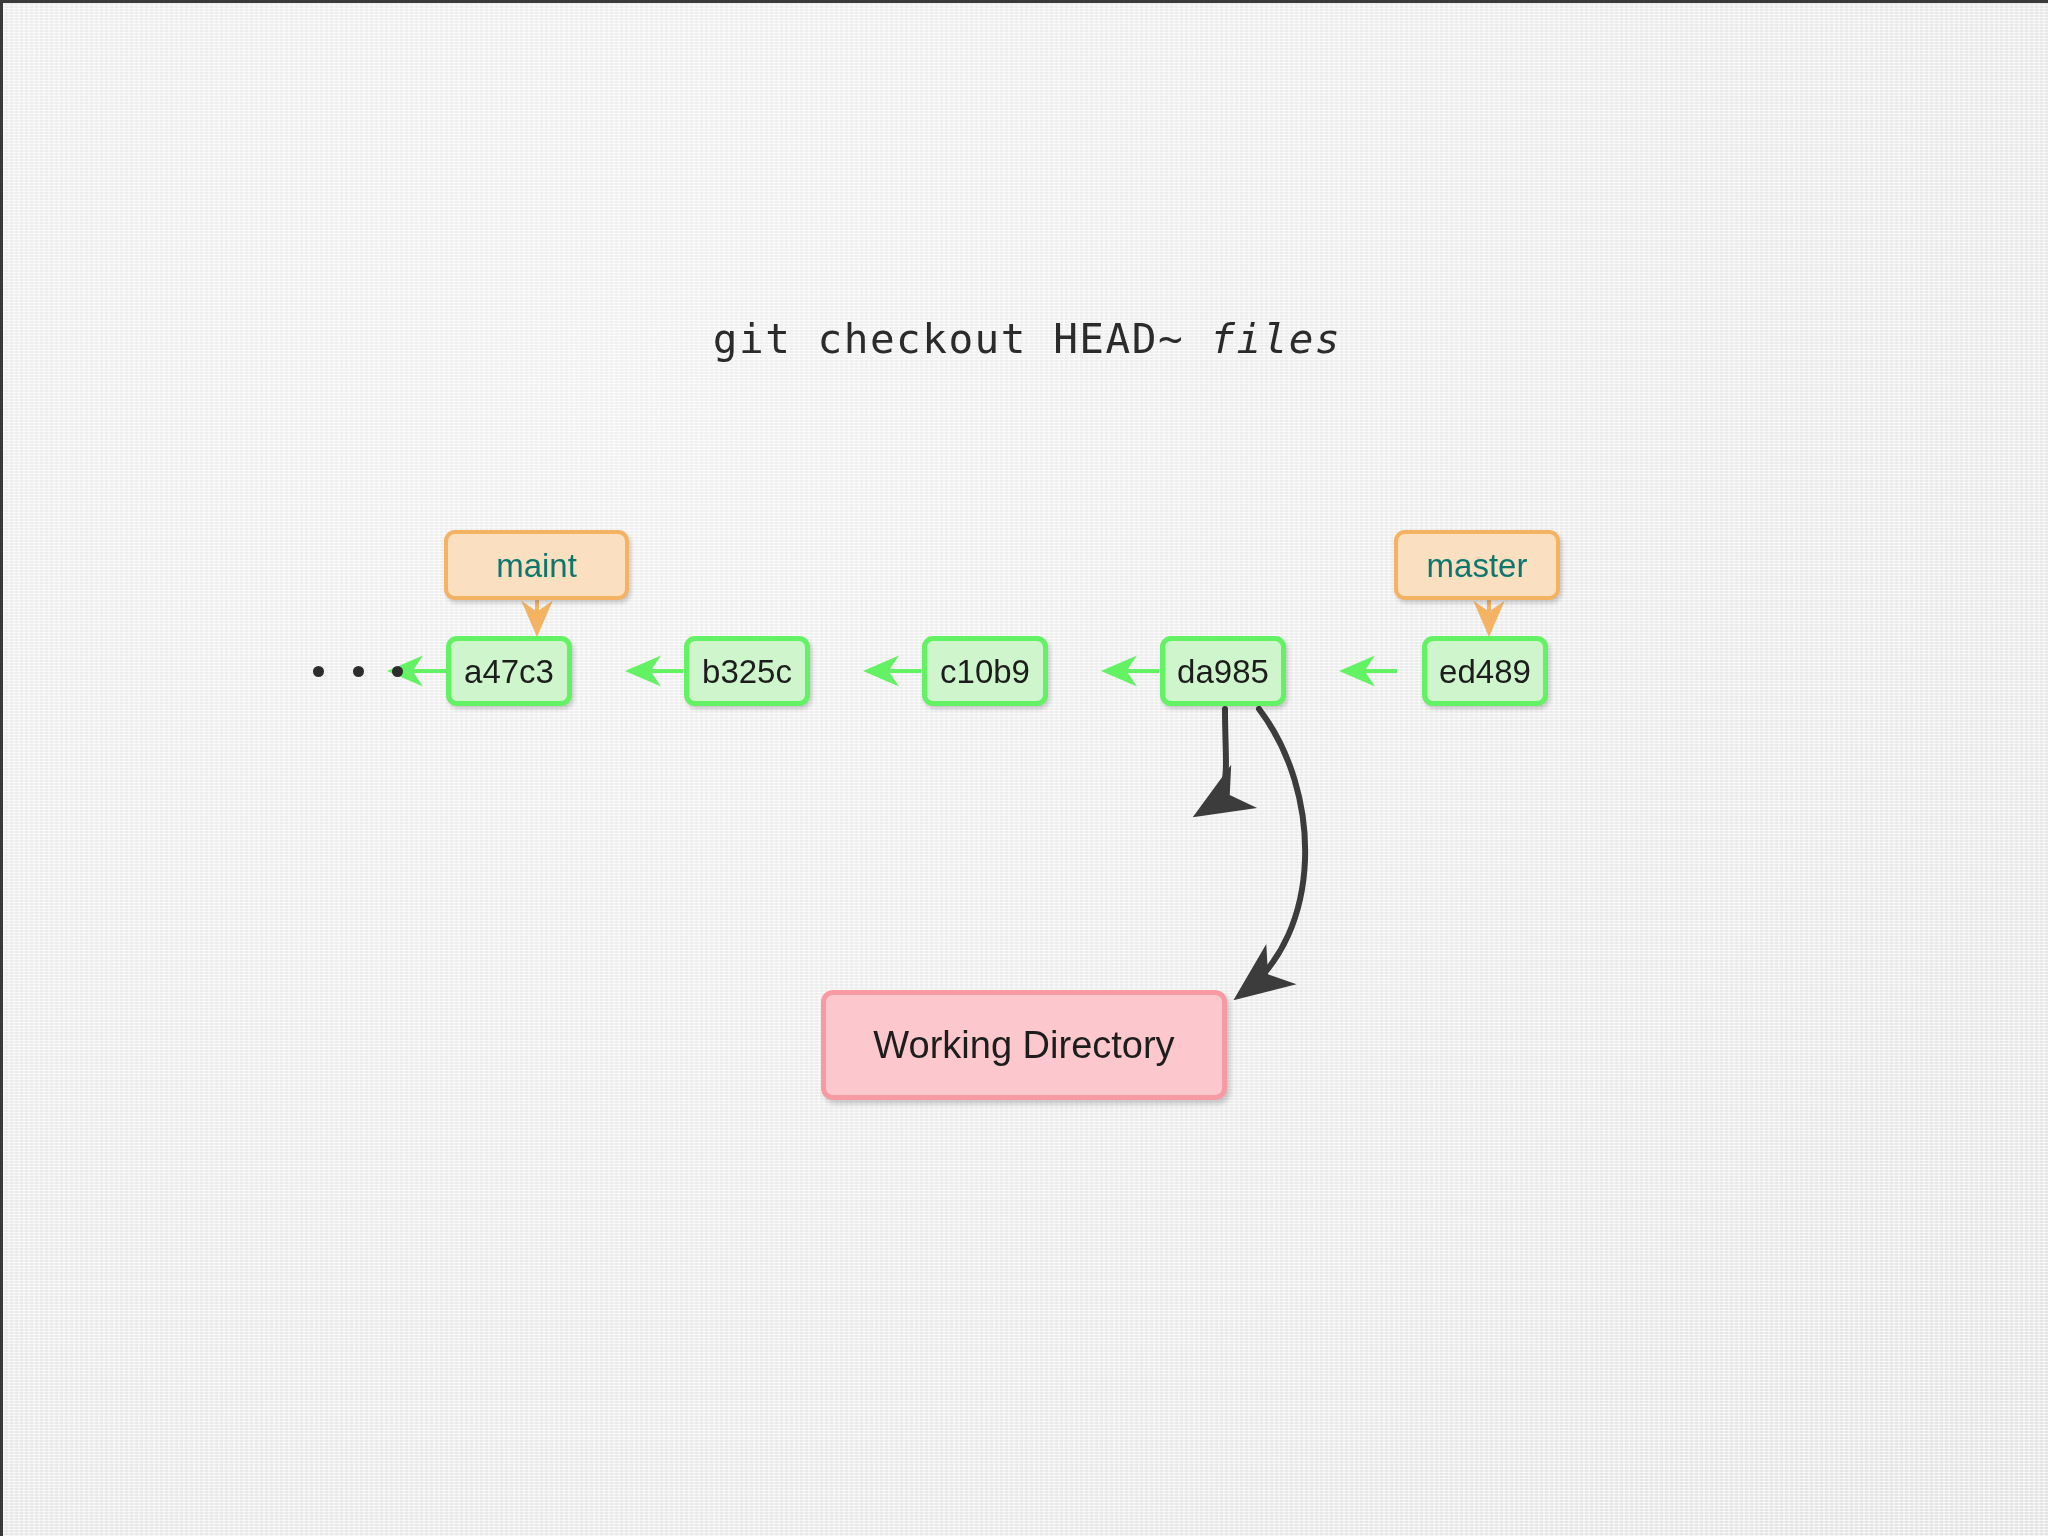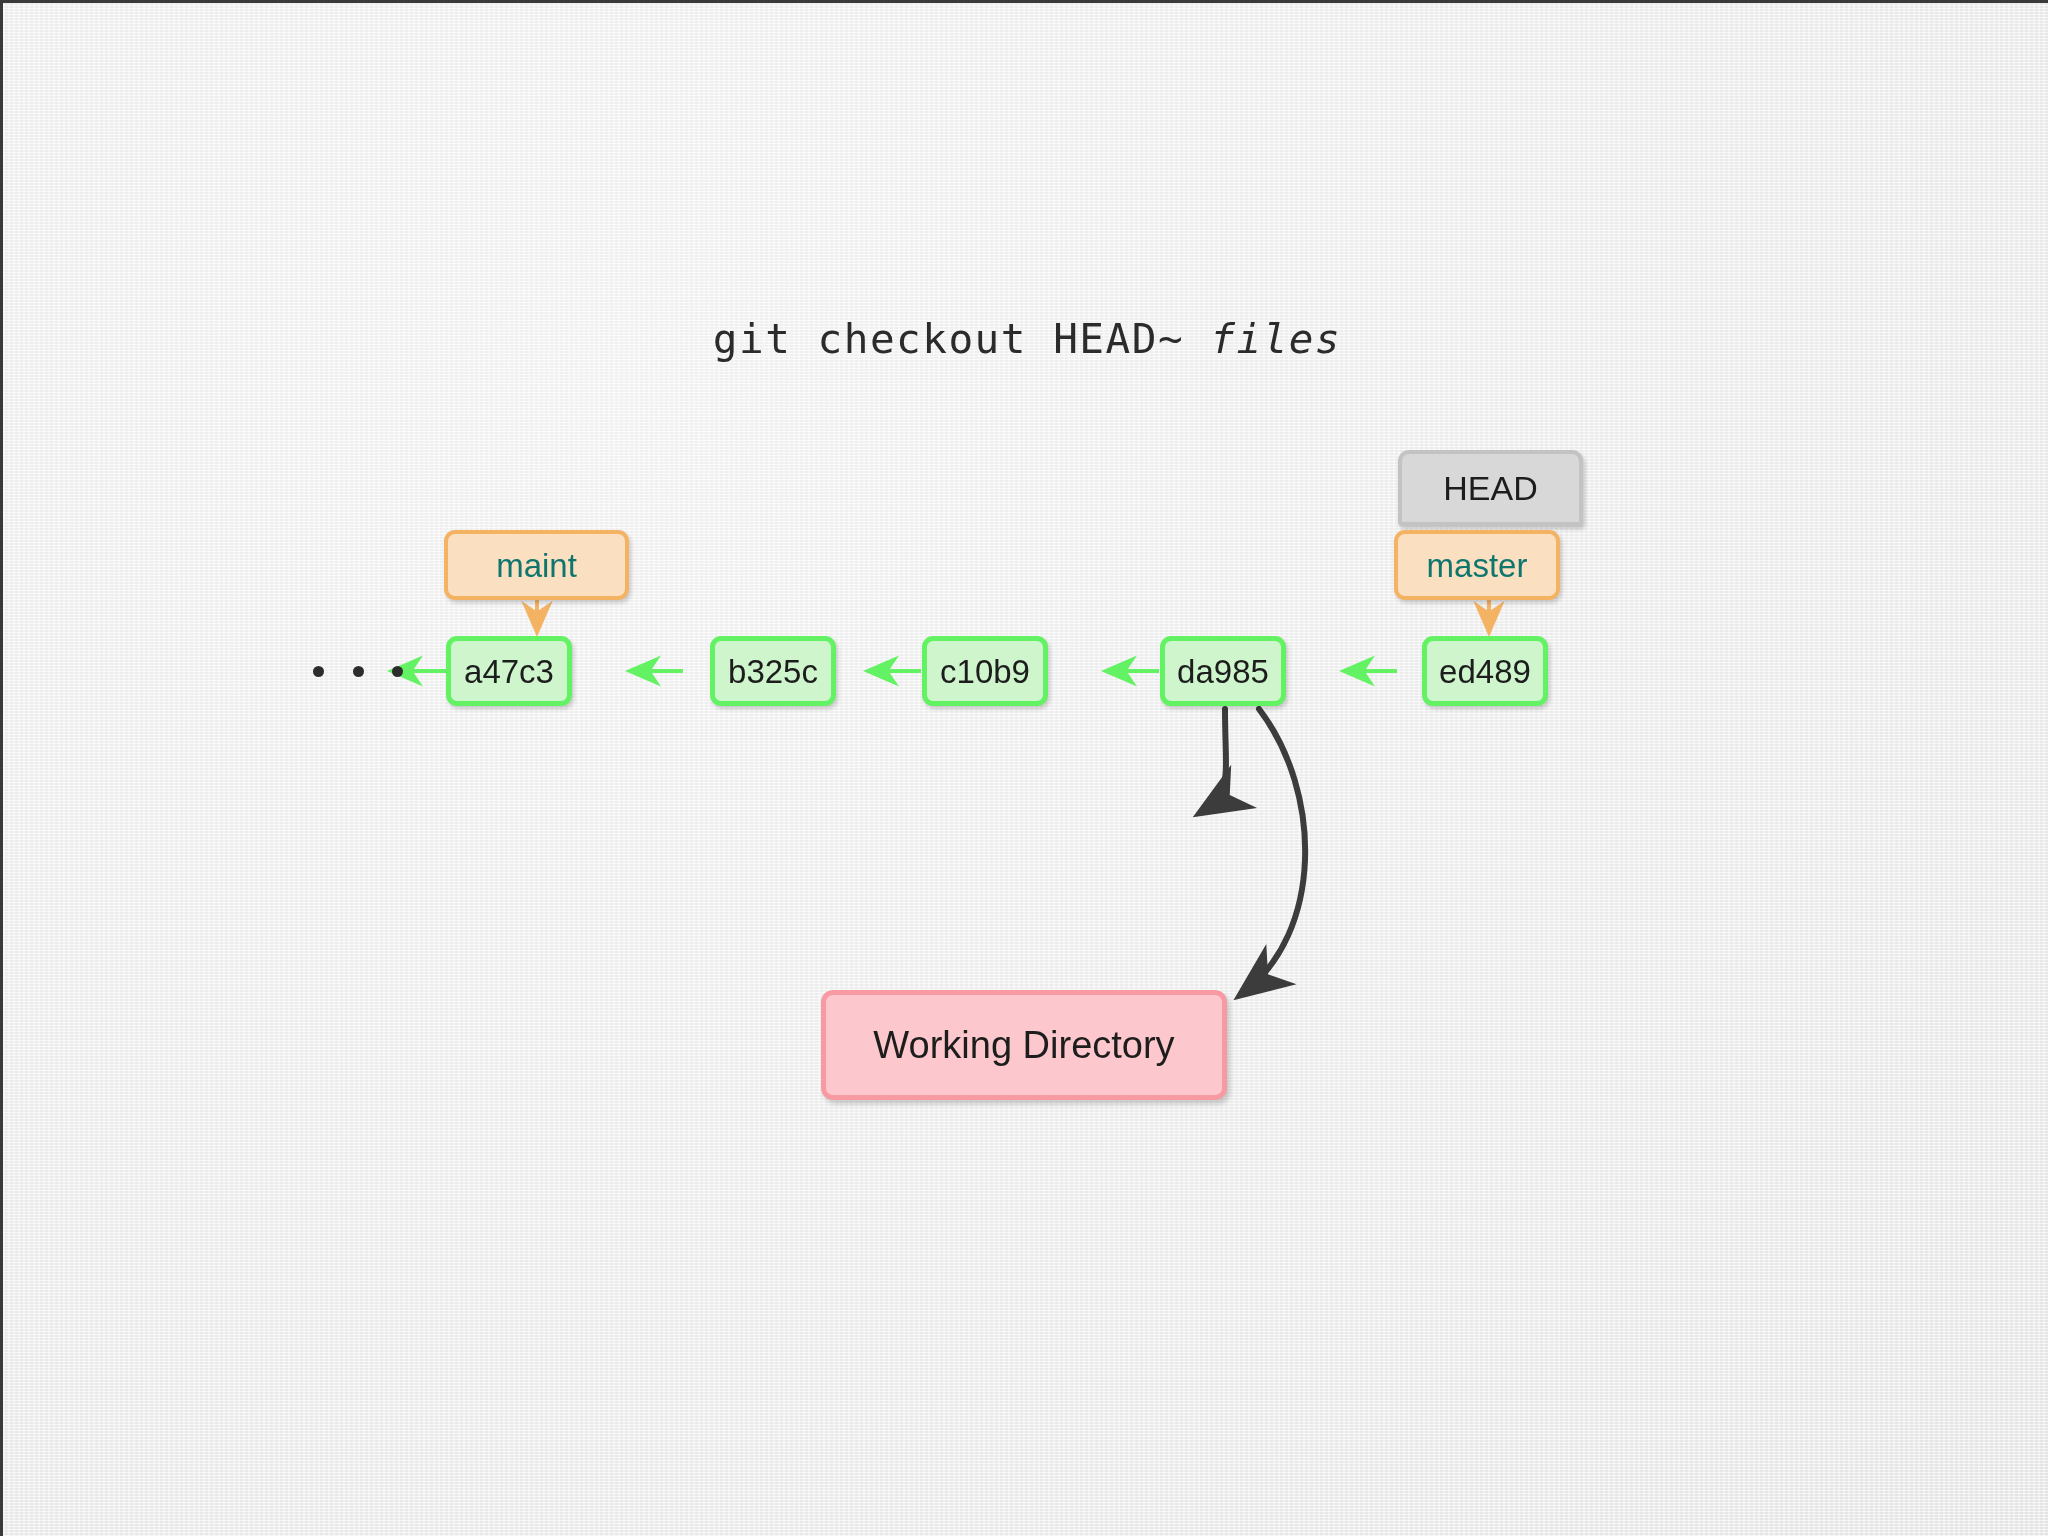--- a/index.html
+++ b/index.html
@@ -173,40 +173,37 @@
 
   <div id="ellipsis" title="more commits">
     <span></span>
     <span></span>
     <span></span>
   </div>
 
   <div class="node commit" style="left:443px; top:633px;">
     <span>a47c3</span>
   </div>
-  <div class="node commit" style="left:681px; top:633px;margin-left:26px;">
+  <div class="node commit" style="left:681px; top:633px;">
     <span>b325c</span>
   </div>
   <div class="node commit" style="left:919px; top:633px;">
     <span>c10b9</span>
   </div>
   <div class="node commit" style="left:1157px; top:633px;">
     <span>da985</span>
   </div>
   <div class="node commit" style="left:1395px; top:633px;margin-left:24px;">
     <span>ed489</span>
   </div>
 
   <div class="node branch" style="left:441px; top:527px; width:185px; height:70px;">
     <span>maint</span>
   </div>
 
-  <div class="node headbox" style="left:1395px; top:447px; width:185px; height:76px;">
-    <span>HEAD</span>
-  </div>
   <div class="node branch" style="left:1391px; top:527px; width:166px; height:70px;">
     <span>master</span>
   </div>
 
 
   <div class="node area workdir" style="left:818px; top:987px; width:406px; height:110px;">
     <span>Working Directory</span>
   </div>
 
 </div>

